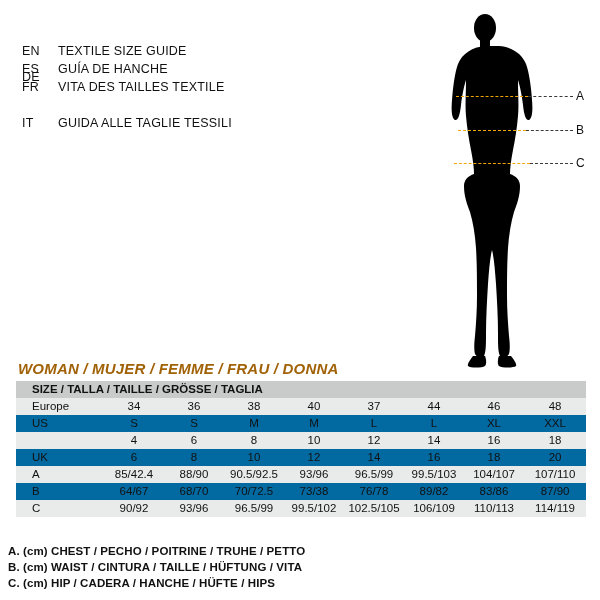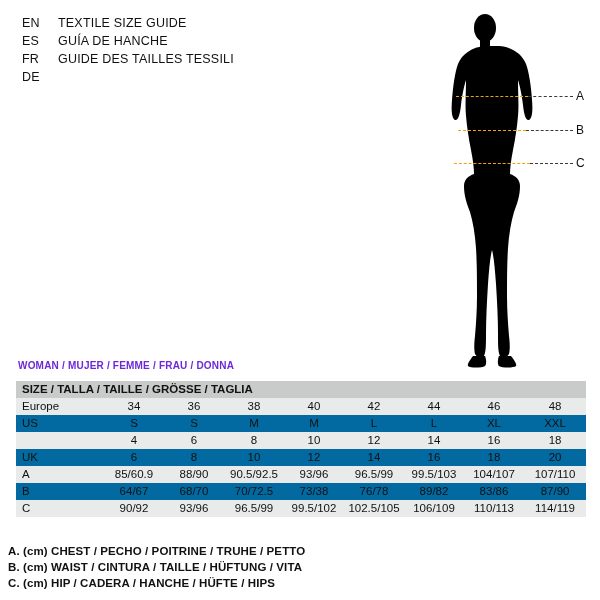--- a/index.html
+++ b/index.html
@@ -32,20 +32,21 @@
   .lang-code {
     width: 36px;
     font-size: 12.5px;
     letter-spacing: 0.2px;
     color: #111;
   }
   .lang-text {
     font-size: 12.5px;
     letter-spacing: 0.2px;
     color: #111;
+    margin-top: 28px;
   }
 
   
   .figure-wrap {
     position: absolute;
     left: 420px;
     top: 8px;
     width: 175px;
     height: 370px;
   }
@@ -64,24 +65,25 @@
     font-size: 12px;
     color: #111;
     font-family: "Liberation Sans", sans-serif;
   }
 
   
   .gender-title {
     position: absolute;
     left: 18px;
     top: 360px;
-    font-size: 10px;
+    font-size: 15px;
     font-weight: bold;
     letter-spacing: 0.2px;
-    color: #6d28d9;
+    color: #a16207;
+    font-style: italic;
   }
 
   
   .table-wrap {
     position: absolute;
     left: 16px;
     top: 381px;
     width: 570px;
   }
   table.size-table {
@@ -93,21 +95,21 @@
   table.size-table td, table.size-table th {
     padding: 2px 3px;
     text-align: center;
     font-weight: normal;
     color: #111;
     height: 17px;
     line-height: 13px;
   }
   table.size-table .rowhead {
     text-align: left;
-    padding-left: 6px;
+    padding-left: 16px;
   }
   tr.band-dark td {
     background: #c9cbca;
     font-weight: bold;
     text-align: left;
   }
   tr.band-light td { background: #e9eaea; text-align: center; }
   tr.band-white td { background: #0369a1; }
 
   
@@ -134,24 +136,28 @@
     <div class="lang-row">
       <span class="lang-code">EN</span>
       <span class="lang-text">TEXTILE SIZE GUIDE</span>
     </div>
     <div class="lang-row">
       <span class="lang-code">ES</span>
       <span class="lang-text">GUÍA DE HANCHE</span>
     </div>
     <div class="lang-row">
       <span class="lang-code">FR</span>
-      <span class="lang-text">GUIDE DES TAILLES TESSILI</span>
+      <span class="lang-text">VITA DES TAILLES TEXTILE</span>
     </div>
     <div class="lang-row">
       <span class="lang-code">DE</span>
+    </div>
+    <div class="lang-row">
+      <span class="lang-code">IT</span>
+      <span class="lang-text">GUIDA ALLE TAGLIE TESSILI</span>
     </div>
   </div>
 
   <div class="figure-wrap">
     <svg class="figure-svg" width="175" height="370" viewBox="0 0 175 370">
       <g fill="#000000">
 
         <ellipse cx="65" cy="20" rx="11" ry="14"></ellipse>
 
         <rect x="60" y="31" width="10" height="10"></rect>
@@ -232,21 +238,21 @@
         <tr class="band-dark">
           <td colspan="9" class="rowhead">SIZE / TALLA / TAILLE / GRÖSSE / TAGLIA</td>
         </tr>
 
         <tr class="band-light">
           <td class="rowhead">Europe</td>
           <td>34</td>
           <td>36</td>
           <td>38</td>
           <td>40</td>
-          <td>42</td>
+          <td>37</td>
           <td>44</td>
           <td>46</td>
           <td>48</td>
         </tr>
 
         <tr class="band-white">
           <td class="rowhead">US</td>
           <td>S</td>
           <td>S</td>
           <td>M</td>
@@ -276,21 +282,21 @@
           <td>10</td>
           <td>12</td>
           <td>14</td>
           <td>16</td>
           <td>18</td>
           <td>20</td>
         </tr>
 
         <tr class="band-light">
           <td class="rowhead">A</td>
-          <td>85/60.9</td>
+          <td>85/42.4</td>
           <td>88/90</td>
           <td>90.5/92.5</td>
           <td>93/96</td>
           <td>96.5/99</td>
           <td>99.5/103</td>
           <td>104/107</td>
           <td>107/110</td>
         </tr>
 
         <tr class="band-white">

